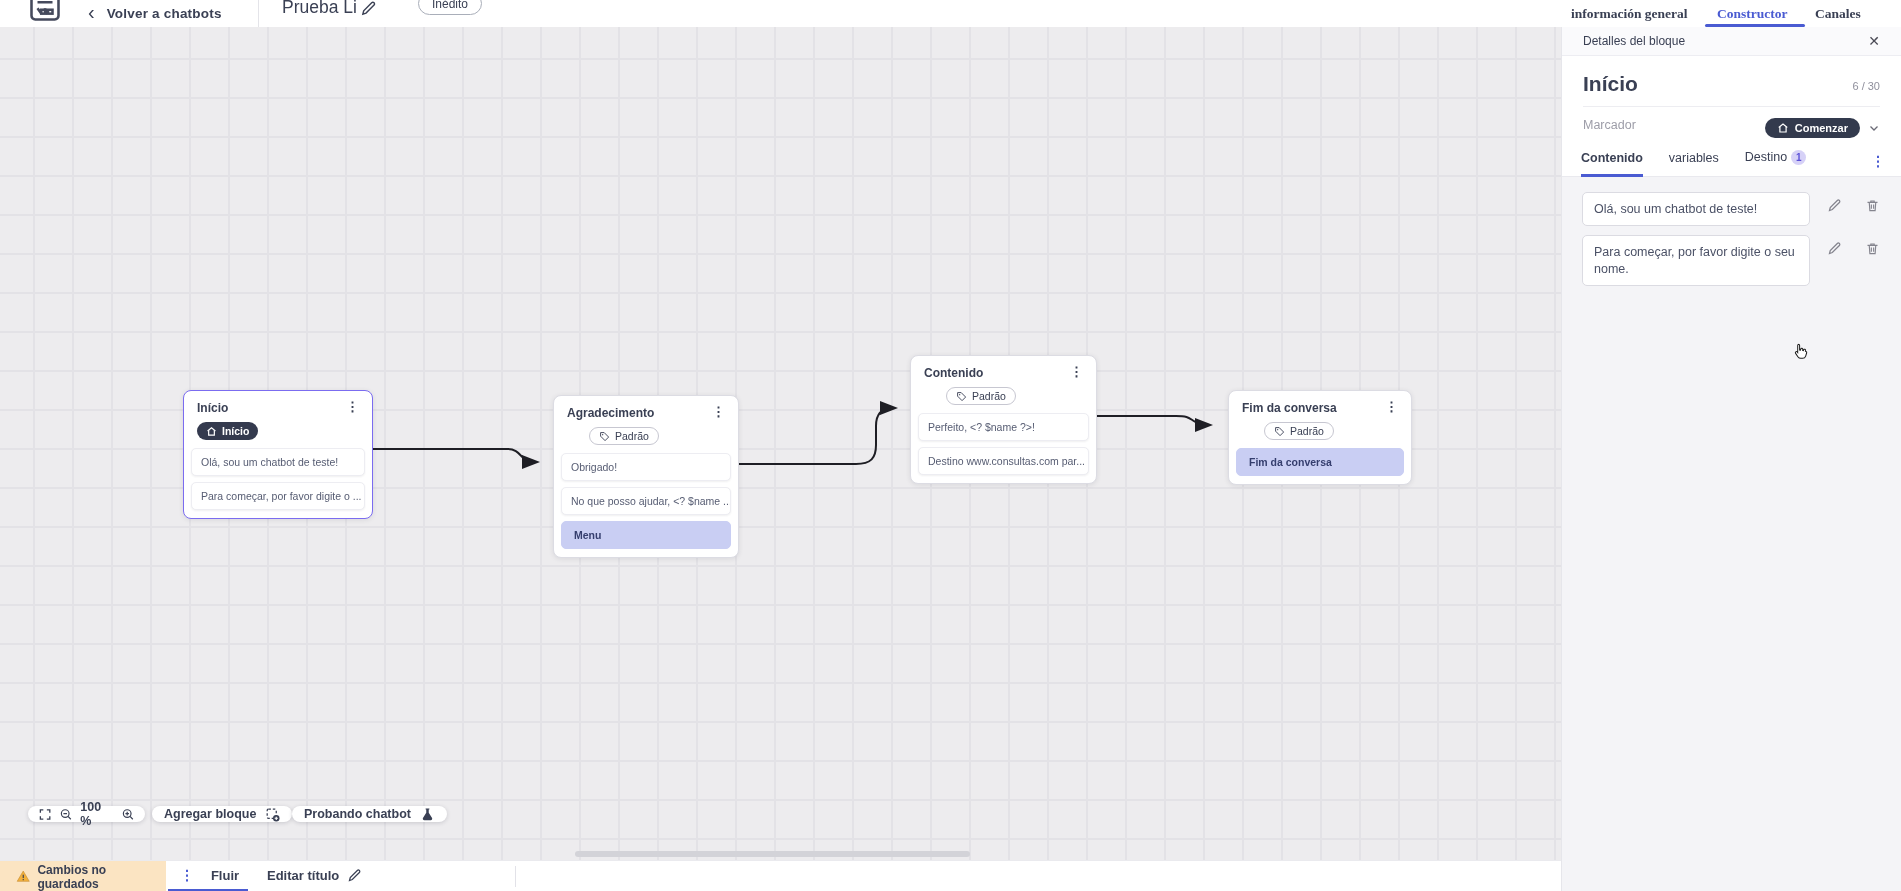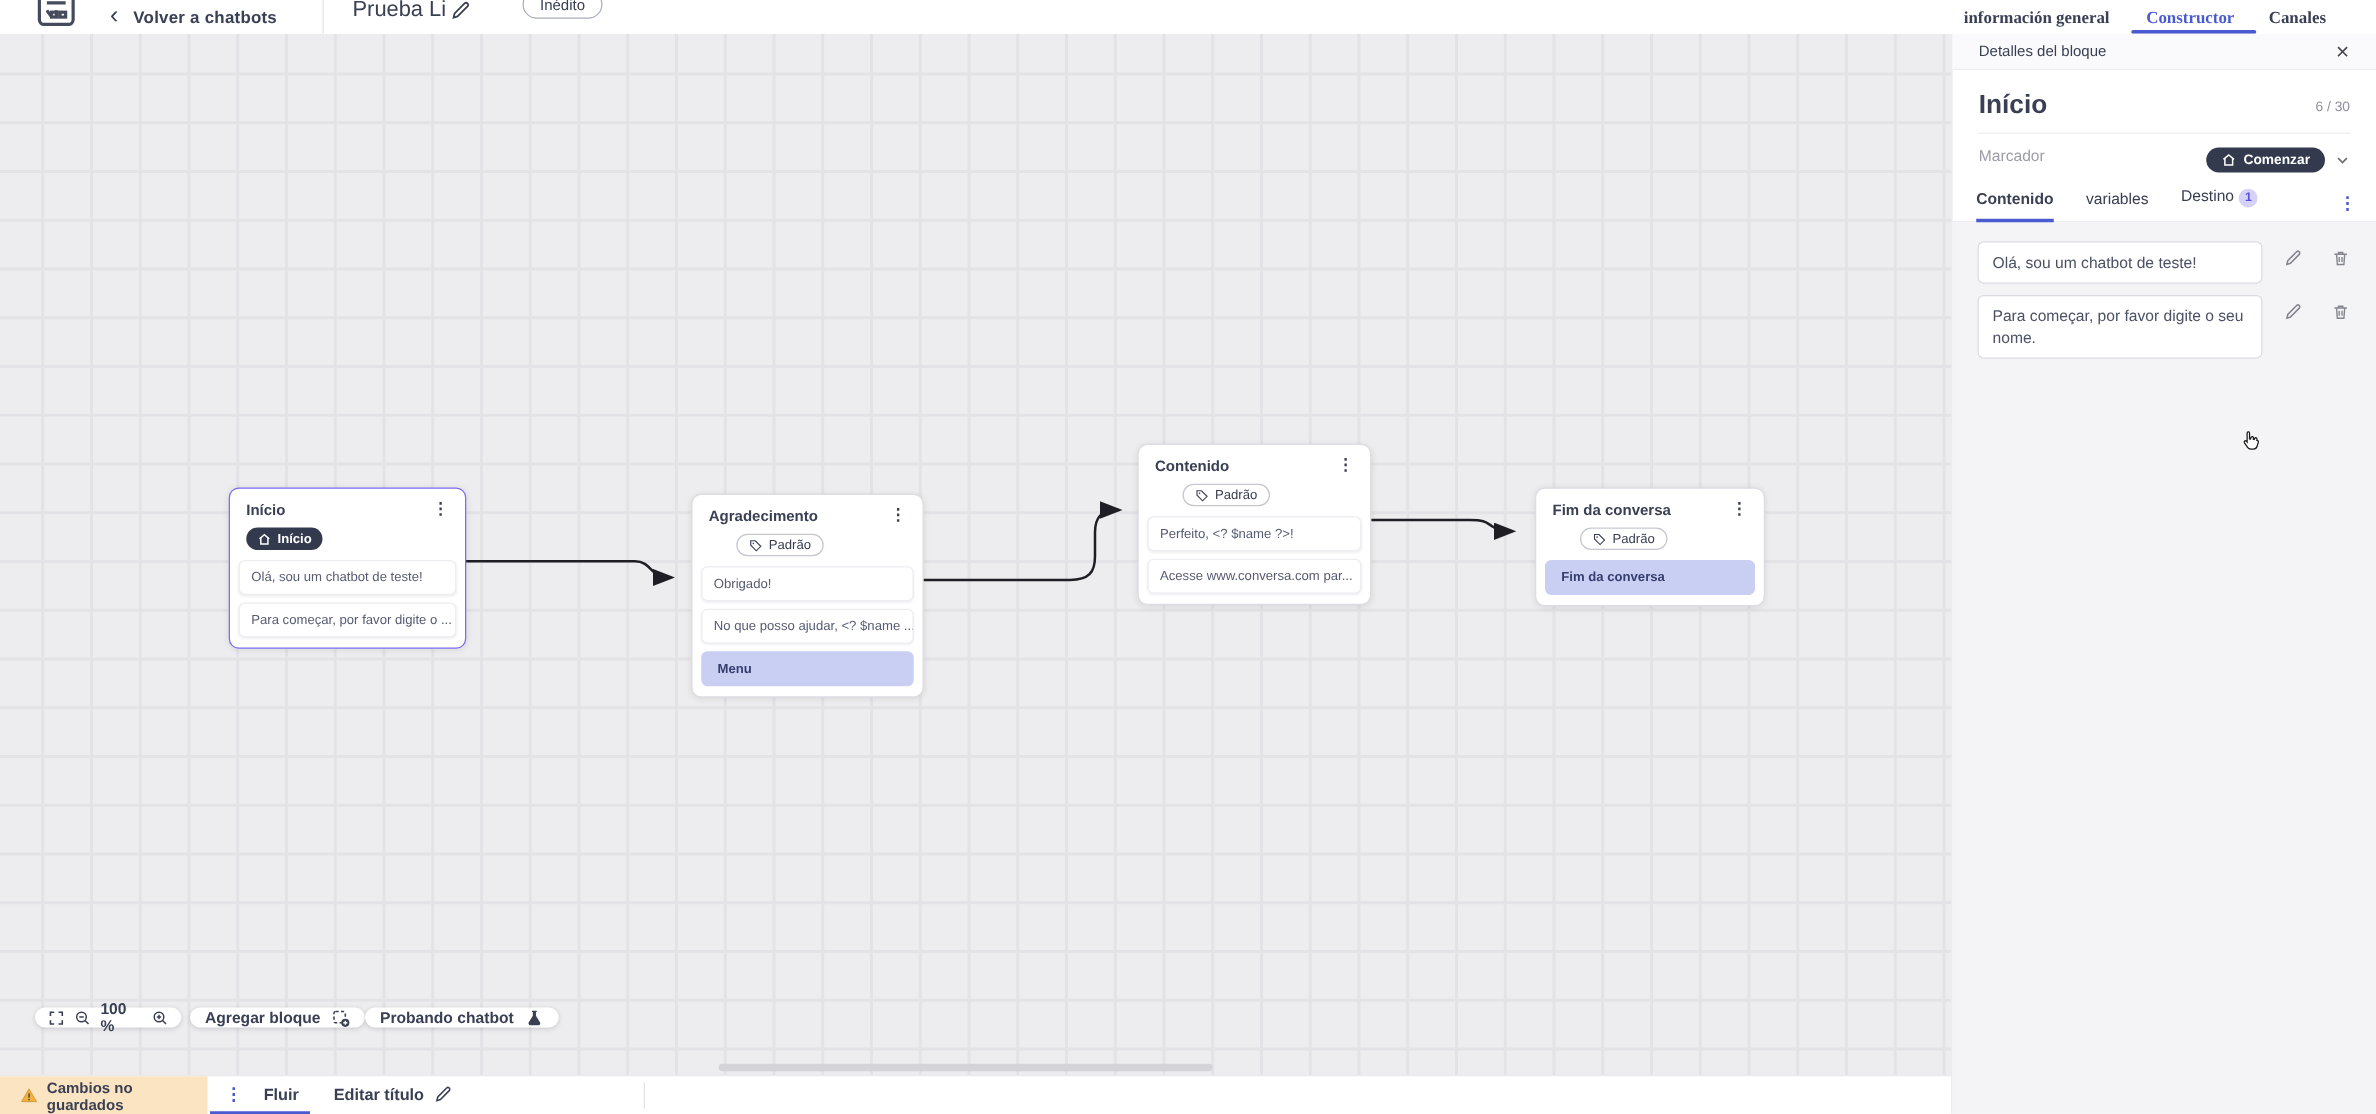--- a/index.html
+++ b/index.html
@@ -178,21 +178,21 @@
       <span class="kebab">⋮</span>
     </div>
     <span class="pill outline">
       <svg viewBox="0 0 24 24" fill="none" stroke="currentColor" stroke-width="2">
           <path d="M3.5 3.5h7.8L21 13.2l-7.8 7.8-9.7-9.7z"></path>
           <circle cx="8" cy="8" r="1.4" fill="currentColor" stroke="none"></circle>
         </svg>
       <span>Padrão</span>
     </span>
     <div class="bitem">Perfeito, &lt;? $name ?&gt;!</div>
-    <div class="bitem">Acesse www.conversa.com par...</div>
+    <div class="bitem">Destino www.consultas.com par...</div>
   </div>
 
   <div class="block" style="left:1228px; top:363px; width:184px;">
     <div class="bhead">
       <span class="btitle">Fim da conversa</span>
       <span class="kebab">⋮</span>
     </div>
     <span class="pill outline">
       <svg viewBox="0 0 24 24" fill="none" stroke="currentColor" stroke-width="2">
           <path d="M3.5 3.5h7.8L21 13.2l-7.8 7.8-9.7-9.7z"></path>

